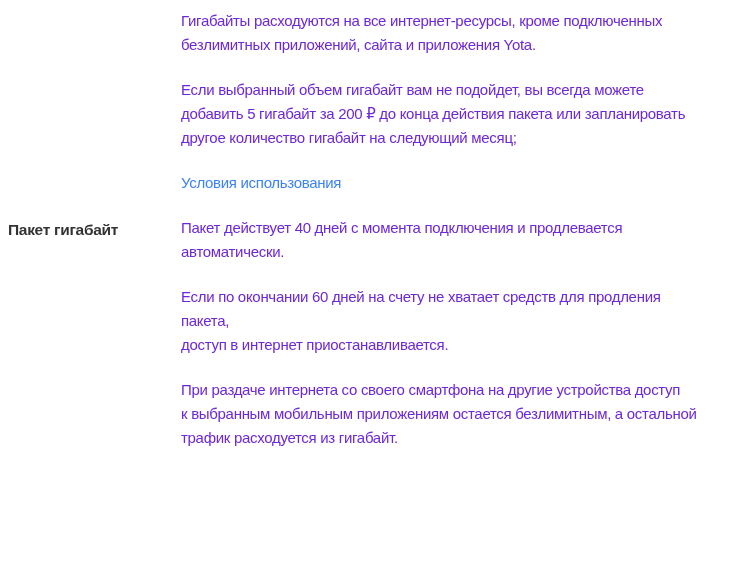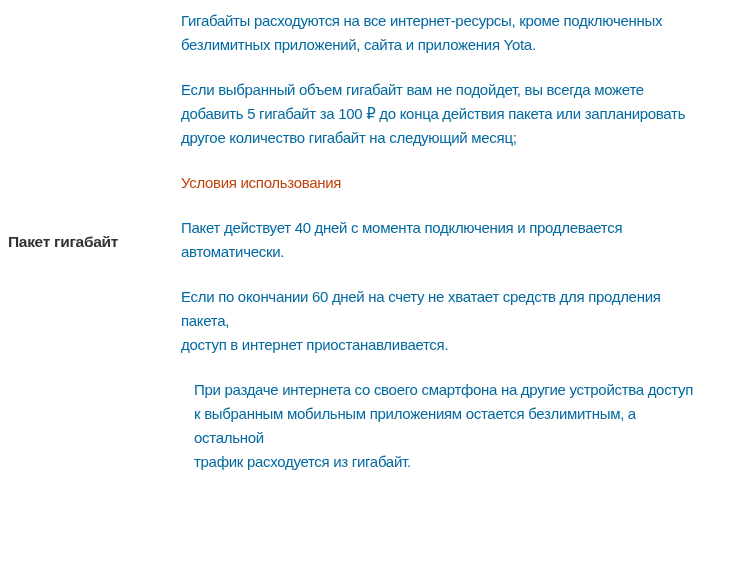--- a/index.html
+++ b/index.html
@@ -28,41 +28,41 @@
     line-height: 24px;
   }
   .right-col {
     flex: 1 1 auto;
     max-width: 560px;
   }
   .para {
     font-size: 15px;
     letter-spacing: -0.3px;
     line-height: 24px;
-    color: #0369a1;
+    color: #6d28d9;
     white-space: pre-line;
     margin-bottom: 21px;
   }
   .para.muted {
-    color: #c2410c;
+    color: #3b82f6;
   }
-  .para:last-child { margin-bottom: 0; margin-left: 13px; }
+  .para:last-child { margin-bottom: 0; }
 </style>
 </head>
 <body>
 
 <div class="layout">
   <div class="left-col">
     <div class="section-title">Пакет гигабайт</div>
   </div>
   <div class="right-col">
       <p class="para">Гигабайты расходуются на все интернет-ресурсы, кроме подключенных
 безлимитных приложений, сайта и приложения Yota.</p>
       <p class="para">Если выбранный объем гигабайт вам не подойдет, вы всегда можете
-добавить 5 гигабайт за 100 ₽ до конца действия пакета или запланировать
+добавить 5 гигабайт за 200 ₽ до конца действия пакета или запланировать
 другое количество гигабайт на следующий месяц;</p>
       <p class="para muted">Условия использования</p>
       <p class="para">Пакет действует 40 дней с момента подключения и продлевается
 автоматически.</p>
       <p class="para">Если по окончании 60 дней на счету не хватает средств для продления пакета,
 доступ в интернет приостанавливается.</p>
       <p class="para">При раздаче интернета со своего смартфона на другие устройства доступ
 к выбранным мобильным приложениям остается безлимитным, а остальной
 трафик расходуется из гигабайт.</p>
     </div>

